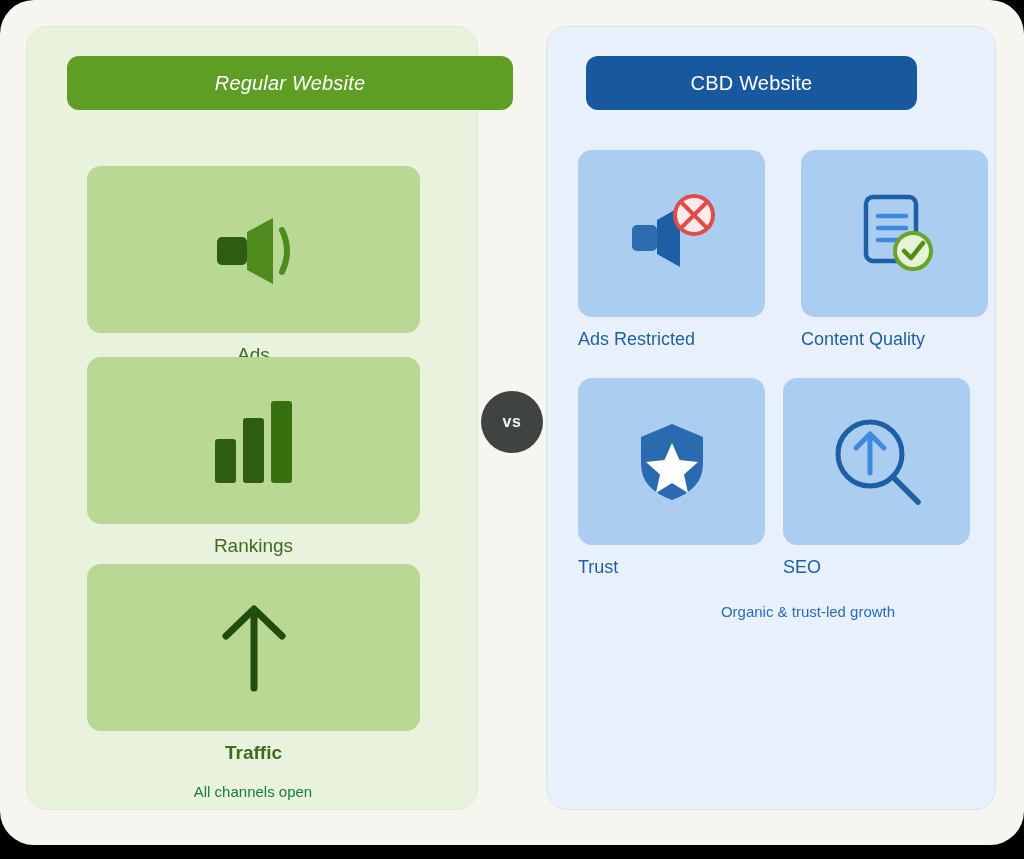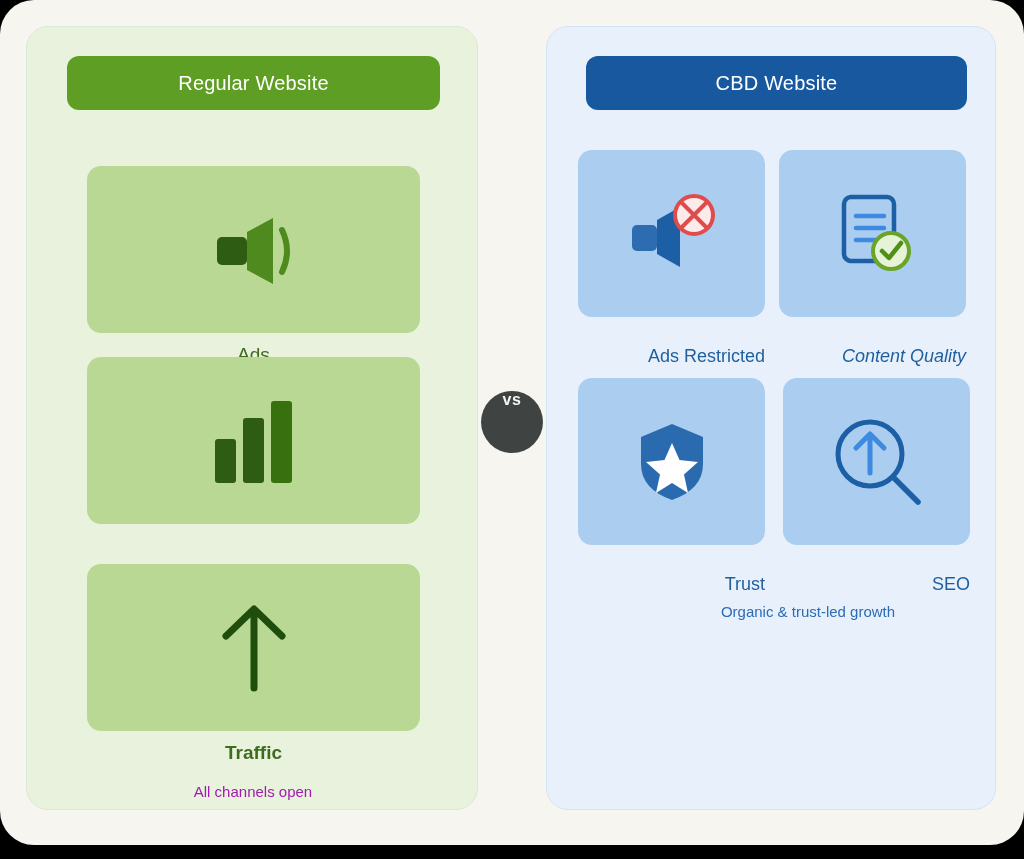--- a/index.html
+++ b/index.html
@@ -57,27 +57,28 @@
     display: flex;
     align-items: center;
     justify-content: center;
     color: #ffffff;
     font-size: 20px;
     letter-spacing: 0.2px;
   }
   #header-left {
     left: 40px;
     top: 29px;
-    width: 373px;
+    width: 446px;
     background: #5f9e24;
+    font-style: italic;
   }
   #header-right {
     left: 39px;
     top: 29px;
-    width: 381px;
+    width: 331px;
     background: #17589f;
   }
 
   
   .lcard {
     position: absolute;
     left: 60px;
     width: 333px;
   }
   .ltile {
@@ -100,45 +101,45 @@
   #lcard-2 { top: 537px; font-weight: bold; }
 
   
   #left-footer {
     position: absolute;
     left: 0;
     top: 756px;
     width: 452px;
     text-align: center;
     font-size: 15px;
-    color: #a21caf;
+    color: #15803d;
   }
 
   
   .rcard {
     position: absolute;
     width: 187px;
   }
   .rtile {
     width: 187px;
     height: 167px;
     background: #abcdef;
     border-radius: 14px;
     display: flex;
     align-items: center;
     justify-content: center;
   }
   .rlabel {
-    margin-top: 29px;
-    text-align: right;
+    margin-top: 12px;
+    text-align: left;
     font-size: 18px;
     color: #1f5f9e;
   }
   #rcard-0 { left: 31px;  top: 123px; }
-  #rcard-1 { left: 232px; top: 123px; font-style: italic; }
+  #rcard-1 { left: 254px; top: 123px; }
   #rcard-2 { left: 31px;  top: 351px; }
   #rcard-3 { left: 236px; top: 351px; }
 
   
   #right-footer {
     position: absolute;
     left: 0;
     top: 576px;
     width: 450px;
     text-align: center;
@@ -150,21 +151,21 @@
   
   #vs-badge {
     position: absolute;
     left: 481px;
     top: 391px;
     width: 62px;
     height: 62px;
     border-radius: 50%;
     background: #3f4442;
     display: flex;
-    align-items: flex-start;
+    align-items: center;
     justify-content: center;
     color: #f4f4f2;
     font-size: 16px;
     font-weight: bold;
     letter-spacing: 0.6px;
   }
 
   svg { display: block; }
 </style>
 </head>
@@ -192,20 +193,21 @@
     <div class="lcard" id="lcard-1">
       <div class="ltile">
         <span>
           <svg width="82" height="84" viewBox="0 0 82 84">
             <rect x="2" y="40" width="21" height="44" rx="3" fill="#2d5c12"></rect>
             <rect x="30" y="19" width="21" height="65" rx="3" fill="#2d5c12"></rect>
             <rect x="58" y="2" width="21" height="82" rx="3" fill="#38700f"></rect>
           </svg>
         </span>
       </div>
+      <div class="llabel">Rankings</div>
     </div>
 
     <div class="lcard" id="lcard-2">
       <div class="ltile">
         <span>
           <svg width="72" height="88" viewBox="0 0 72 88">
             <path d="M36 84 L36 6 M8 32 L36 5 L64 32" fill="none" stroke="#1f4d0c" stroke-width="7" stroke-linecap="round" stroke-linejoin="round"></path>
           </svg>
         </span>
       </div>

